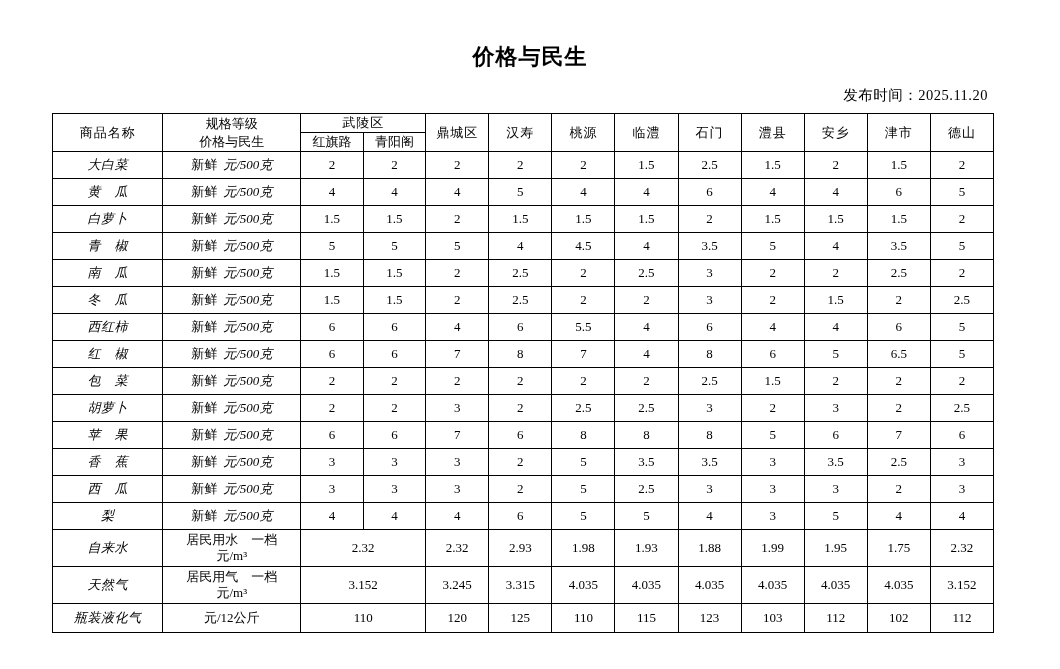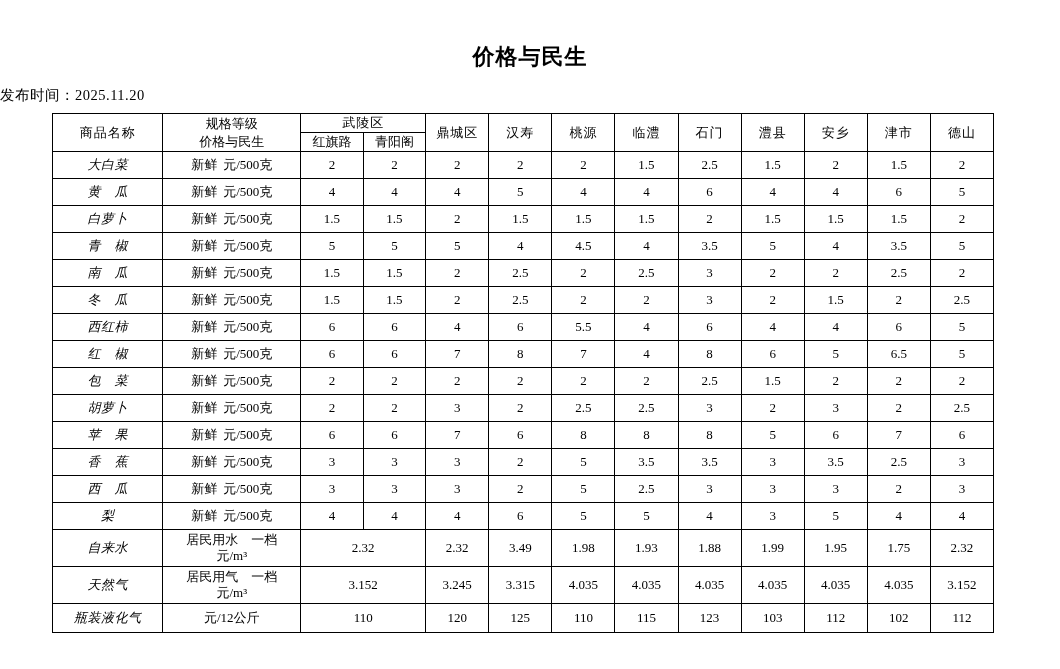--- a/index.html
+++ b/index.html
@@ -22,21 +22,21 @@
   }
   .title {
     text-align: center;
     font-size: 22px;
     font-weight: bold;
     letter-spacing: 1px;
     margin-top: 42px;
     font-family: Liberation Mono, monospace;
   }
   .pubtime {
-    text-align: left;
+    text-align: right;
     font-size: 14.5px;
     margin-top: 14px;
     padding-right: 72px;
     font-family: "Liberation Serif", "DejaVu Serif", serif;
     letter-spacing: 0.5px;
   }
   .table-wrap {
     margin-top: 8px;
     padding-left: 52px;
     padding-right: 44px;
@@ -66,21 +66,21 @@
   .cell-name {
     font-size: 13.5px;
     letter-spacing: 0.5px;
     font-style: italic;
   }
   .cell-spec {
     font-size: 12px;
     white-space: nowrap;
   }
   .cell-spec .sp-l { display:inline-block; }
-  .cell-spec .sp-r { display:inline-block; margin-left: 6px; }
+  .cell-spec .sp-r { display:inline-block; margin-left: 6px; font-style: italic; }
   .cell-spec2 {
     font-size: 11.5px;
     line-height: 1.25;
   }
   .val { font-size: 13px; }
 </style>
 </head>
 <body>
 
 <div class="page">
@@ -328,21 +328,21 @@
             <td class="val">4</td>
           </tr>
           <tr class="row">
             <td class="cell-name" style="height: 36px;">自来水</td>
             <td class="cell-spec2">
               <div>居民用水　一档</div>
               <div>元/m³</div>
             </td>
             <td class="val" colspan="2">2.32</td>
             <td class="val">2.32</td>
-            <td class="val">3.49</td>
+            <td class="val">2.93</td>
             <td class="val">1.98</td>
             <td class="val">1.93</td>
             <td class="val">1.88</td>
             <td class="val">1.99</td>
             <td class="val">1.95</td>
             <td class="val">1.75</td>
             <td class="val">2.32</td>
           </tr>
           <tr class="row">
             <td class="cell-name" style="height: 36px;">天然气</td>

